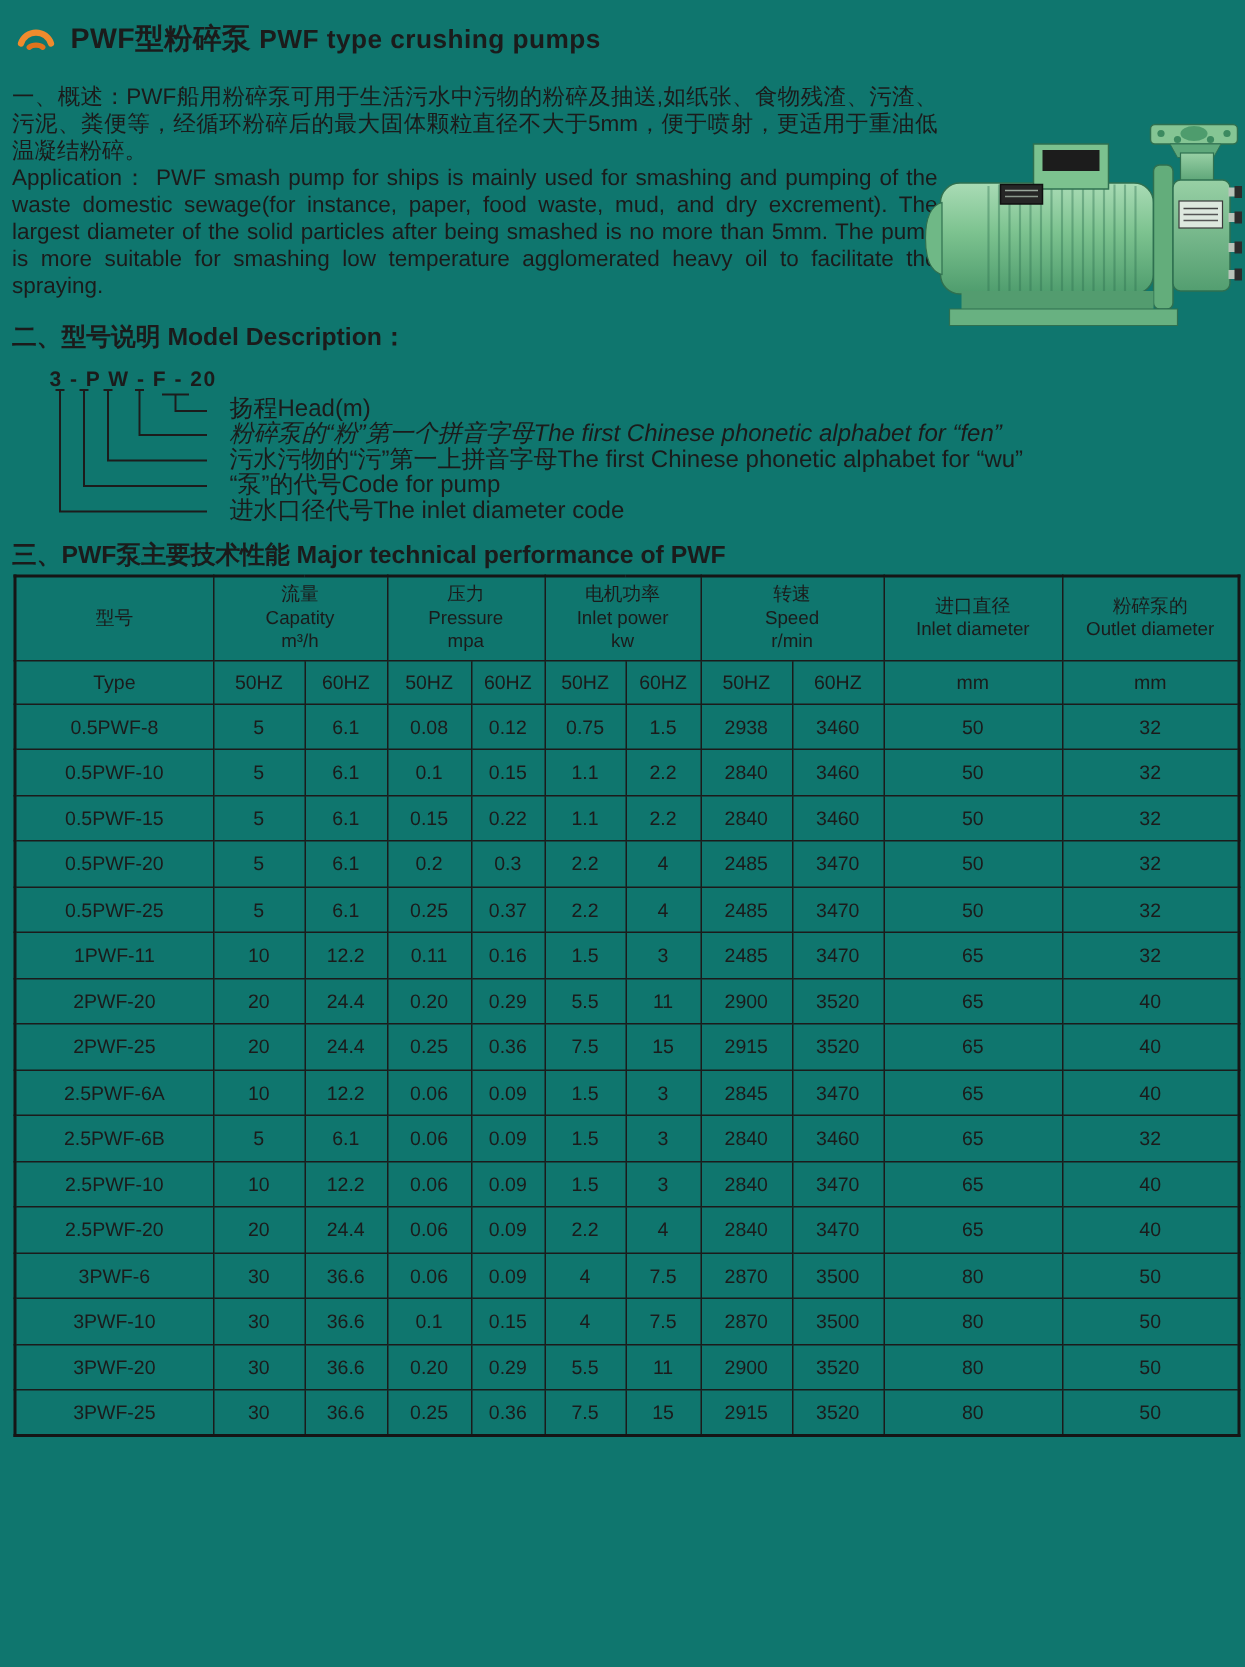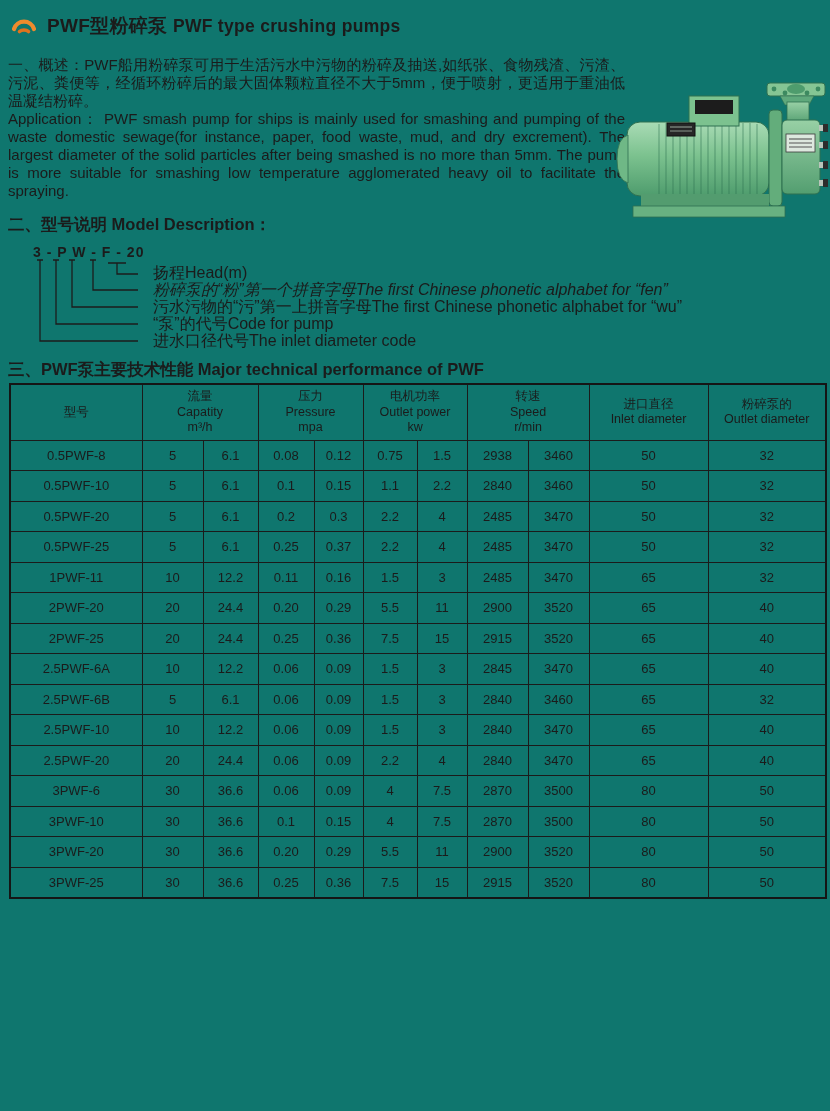--- a/index.html
+++ b/index.html
@@ -182,36 +182,49 @@
           <span class="gl">Capatity</span>
           <span class="gl">m³/h</span>
         </th>
         <th colspan="2">
           <span class="gl">压力</span>
           <span class="gl">Pressure</span>
           <span class="gl">mpa</span>
         </th>
         <th colspan="2">
           <span class="gl">电机功率</span>
-          <span class="gl">Outlet power</span>
+          <span class="gl">Inlet power</span>
           <span class="gl">kw</span>
         </th>
         <th colspan="2">
           <span class="gl">转速</span>
           <span class="gl">Speed</span>
           <span class="gl">r/min</span>
         </th>
         <th>
           <span class="gl">进口直径</span>
           <span class="gl">Inlet diameter</span>
         </th>
         <th>
           <span class="gl">粉碎泵的</span>
           <span class="gl">Outlet diameter</span>
         </th>
+      </tr>
+      <tr class="unit-row">
+        <th>Type</th>
+        <th>50HZ</th>
+        <th>60HZ</th>
+        <th>50HZ</th>
+        <th>60HZ</th>
+        <th>50HZ</th>
+        <th>60HZ</th>
+        <th>50HZ</th>
+        <th>60HZ</th>
+        <th>mm</th>
+        <th>mm</th>
       </tr>
     </thead>
     <tbody>
         <tr>
       <td>0.5PWF-8</td>
       <td>5</td>
       <td>6.1</td>
       <td>0.08</td>
       <td>0.12</td>
       <td>0.75</td>
@@ -220,20 +233,33 @@
       <td>3460</td>
       <td>50</td>
       <td>32</td>
     </tr>
         <tr>
       <td>0.5PWF-10</td>
       <td>5</td>
       <td>6.1</td>
       <td>0.1</td>
       <td>0.15</td>
+      <td>1.1</td>
+      <td>2.2</td>
+      <td>2840</td>
+      <td>3460</td>
+      <td>50</td>
+      <td>32</td>
+    </tr>
+        <tr>
+      <td>0.5PWF-15</td>
+      <td>5</td>
+      <td>6.1</td>
+      <td>0.15</td>
+      <td>0.22</td>
       <td>1.1</td>
       <td>2.2</td>
       <td>2840</td>
       <td>3460</td>
       <td>50</td>
       <td>32</td>
     </tr>
         <tr>
       <td>0.5PWF-20</td>
       <td>5</td>

